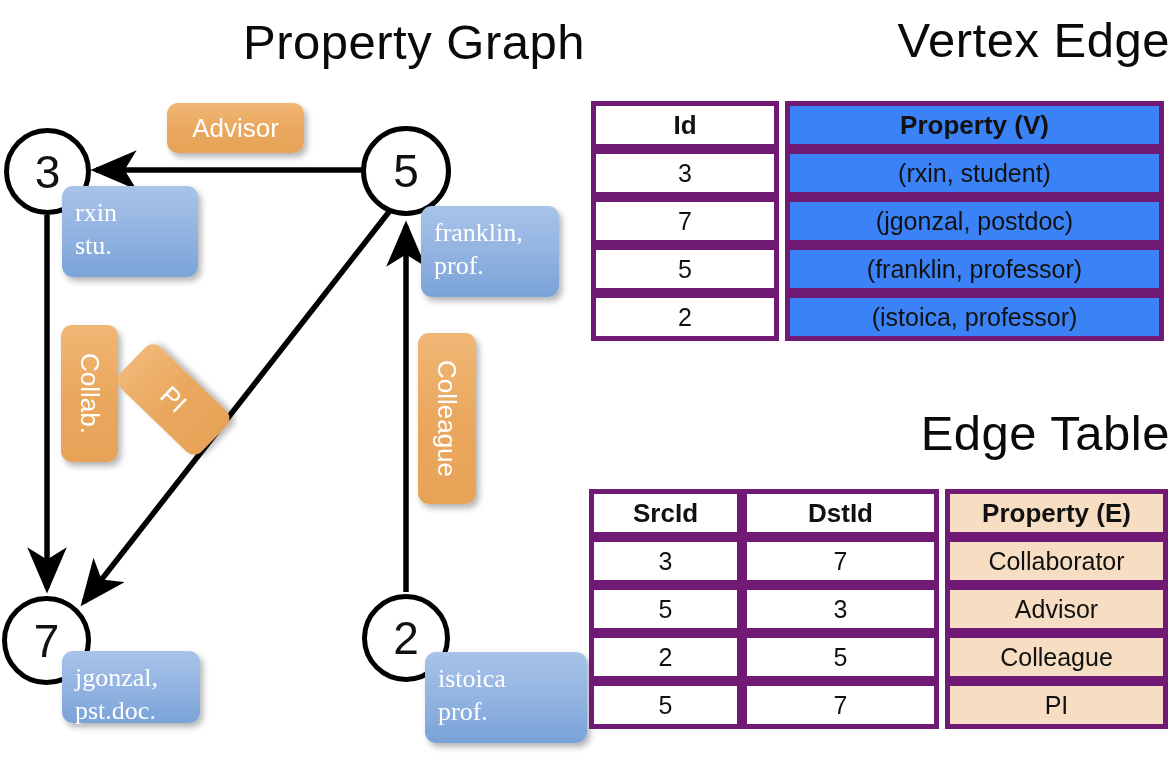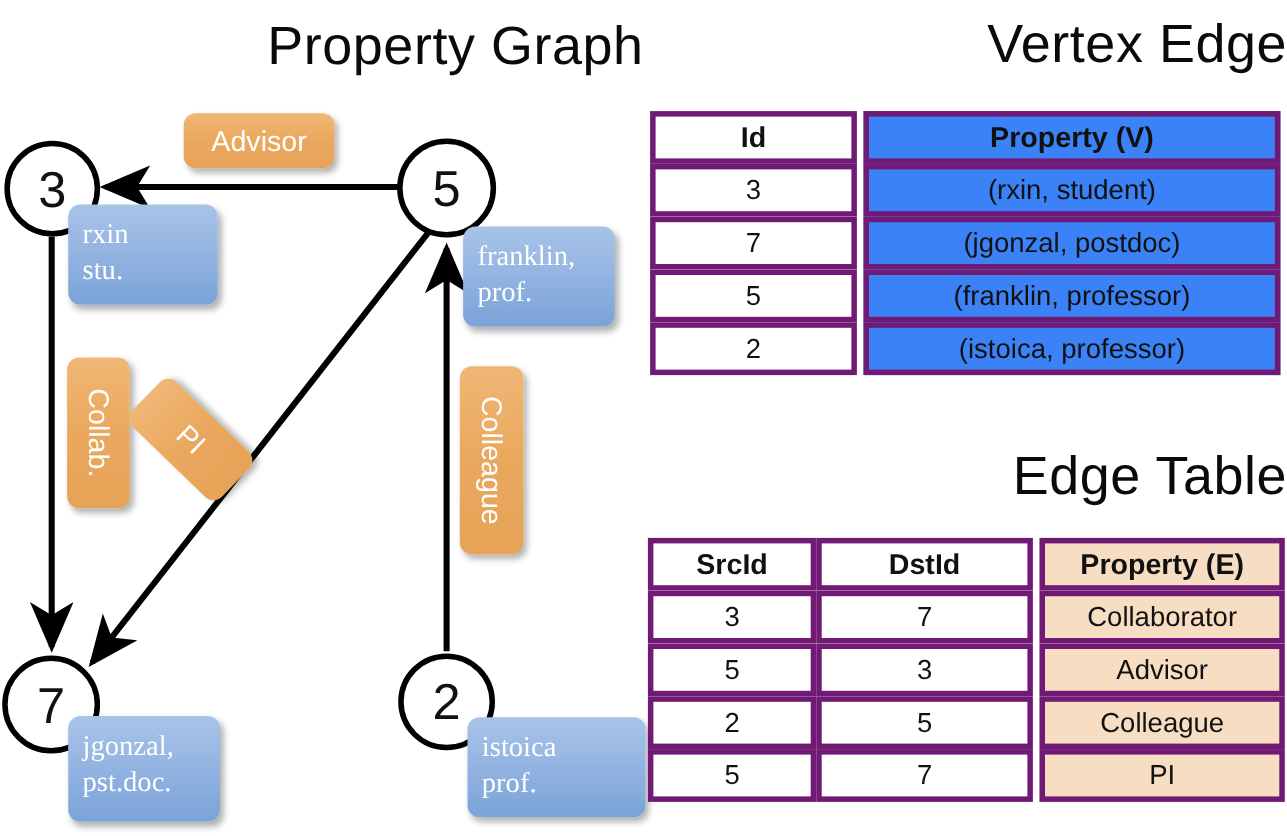--- a/index.html
+++ b/index.html
@@ -164,21 +164,21 @@
     <span>5</span>
   </div>
   <div class="vbox" style="left:421px; top:187px; width:138px; height:91px;margin-top:19px;">
     <div>franklin,</div>
     <div>prof.</div>
   </div>
 
   <div class="node-circle" style="left:2px; top:596px; width:89px; height:89px;">
     <span>7</span>
   </div>
-  <div class="vbox" style="left:62px; top:651px; width:138px; height:96px;">
+  <div class="vbox" style="left:62px; top:651px; width:138px; height:72px;">
     <div>jgonzal,</div>
     <div>pst.doc.</div>
   </div>
 
   <div class="node-circle" style="left:362px; top:594px; width:88px; height:88px;">
     <span>2</span>
   </div>
   <div class="vbox" style="left:425px; top:652px; width:162px; height:91px;">
     <div>istoica</div>
     <div>prof.</div>

